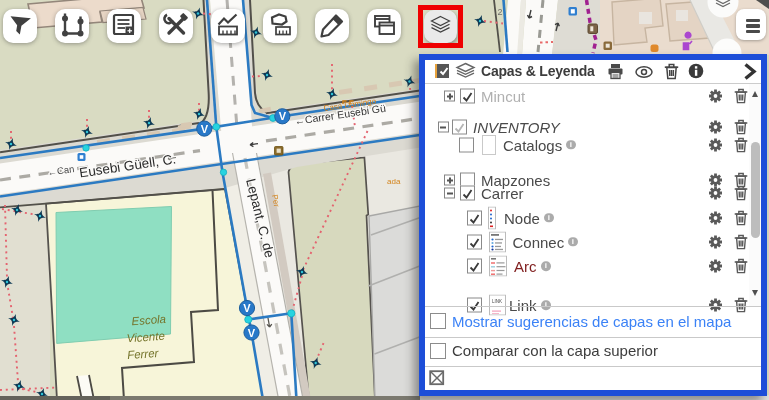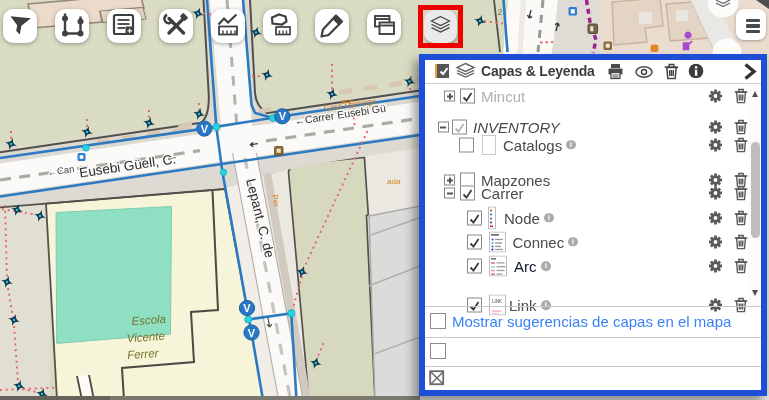--- a/index.html
+++ b/index.html
@@ -654,21 +654,21 @@
               <rect x="2" y="2.5" width="5" height="1.6" fill="#777"></rect>
               <rect x="2" y="6.8" width="4" height="1.4" fill="#e66"></rect>
               <rect x="2" y="10.6" width="4" height="1.4" fill="#9cd"></rect>
               <rect x="2" y="14.4" width="4" height="1.4" fill="#e99"></rect>
               <rect x="2" y="18" width="4" height="1.4" fill="#e66"></rect>
               <rect x="7.5" y="6.8" width="8" height="1.2" fill="#999"></rect>
               <rect x="7.5" y="10.6" width="9" height="1.2" fill="#999"></rect>
               <rect x="7.5" y="14.4" width="8" height="1.2" fill="#999"></rect>
               <rect x="7.5" y="18" width="6" height="1.2" fill="#999"></rect>
             </svg>
-            <span class="rowlab" style="left:89.5px;color:#0f172a;text-align:center;">Arc</span>
+            <span class="rowlab" style="left:89.5px;color:#7f1d1d;text-align:center;">Arc</span>
             <div class="info" style="left: 116.5px;">i</div>
             <svg class="gt" style="left:283.5px;" width="15" height="15">
               <g stroke="#5a5a5a" stroke-width="2.8">
                 <line x1="7.5" y1="1" x2="7.5" y2="14"></line>
                 <line x1="1" y1="7.5" x2="14" y2="7.5"></line>
                 <line x1="2.9" y1="2.9" x2="12.1" y2="12.1"></line>
                 <line x1="2.9" y1="12.1" x2="12.1" y2="2.9"></line>
               </g>
               <circle cx="7.5" cy="7.5" r="4.6" fill="#5a5a5a"></circle>
               <circle cx="7.5" cy="7.5" r="1.9" fill="#fff"></circle>
@@ -724,20 +724,21 @@
     <div class="sarr" style="top:206px;border-top:6px solid #4f4f4f;"></div>
   </div>
   <div class="sep" style="top:245.5px;"></div>
   <div class="brow" style="position:absolute;top:245.5px;height:31.8px;width:100%;">
     <div class="cb2" style="top:7.5px;"></div>
     <span style="position:absolute;left:27.5px;top:7px;font-size:15px;color:#3b82f6;">Mostrar sugerencias de capas en el mapa</span>
   </div>
   <div class="sep" style="top:277.3px;"></div>
   <div class="brow" style="position:absolute;top:277.3px;height:28.4px;width:100%;">
     <div class="cb2" style="top:5.5px;"></div>
+    <span style="position:absolute;left:27.5px;top:5px;font-size:15px;color:#3d3d3d;">Comparar con la capa superior</span>
   </div>
   <div class="sep" style="top:305.7px;"></div>
   <div class="brow" style="position:absolute;top:305.7px;height:24.3px;width:100%;">
     <svg style="position:absolute;left:4.5px;top:4.5px;" width="16" height="16">
       <rect x="1.2" y="1.2" width="13" height="13" fill="none" stroke="#6a6a6a" stroke-width="1.8"></rect>
       <line x1="2" y1="2" x2="14" y2="14" stroke="#6a6a6a" stroke-width="1.4"></line>
       <line x1="14" y1="2" x2="2" y2="14" stroke="#6a6a6a" stroke-width="1.4"></line>
     </svg>
   </div>
 </div>

